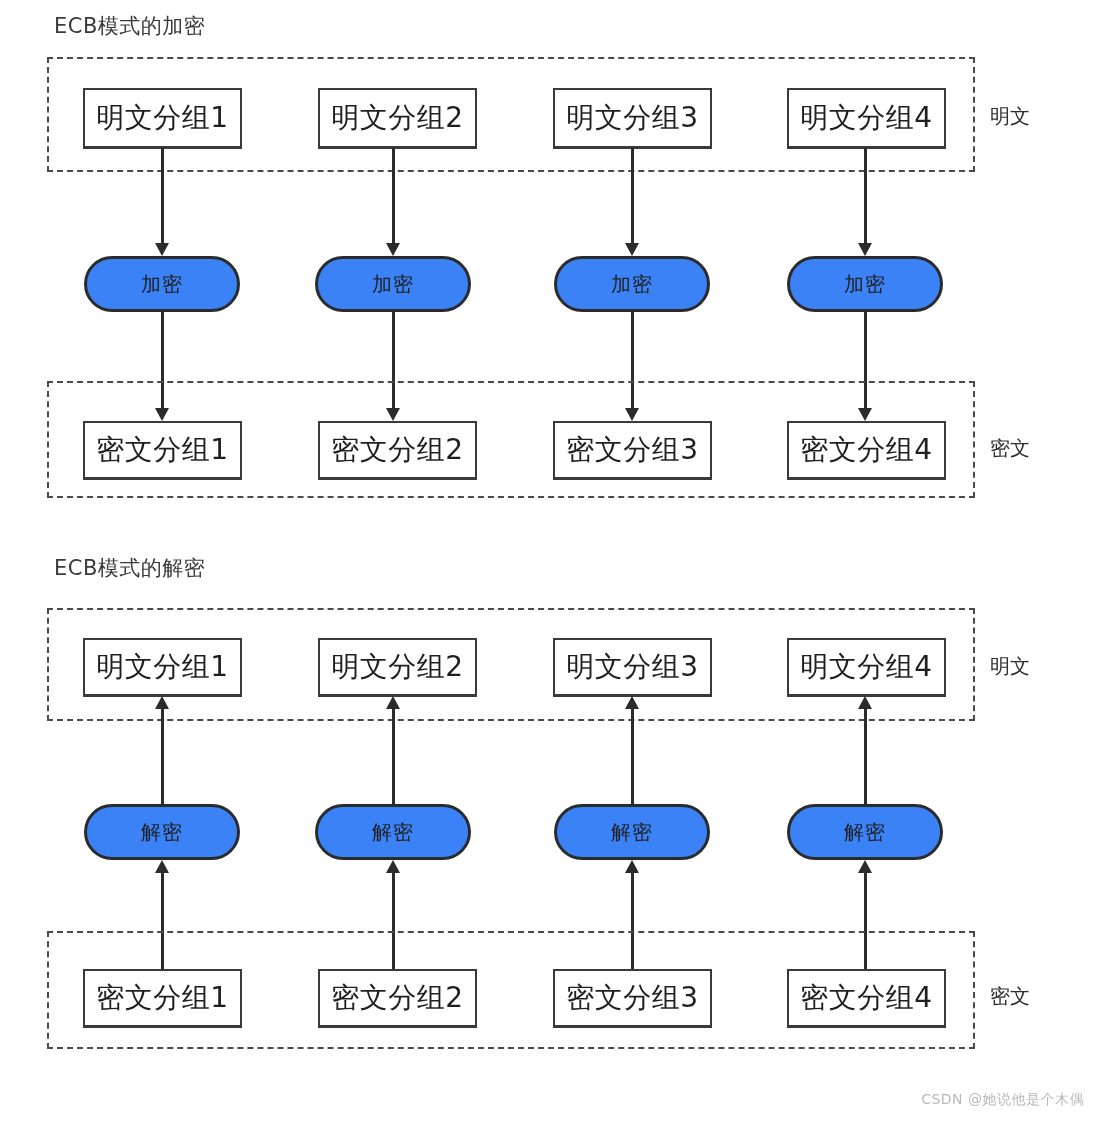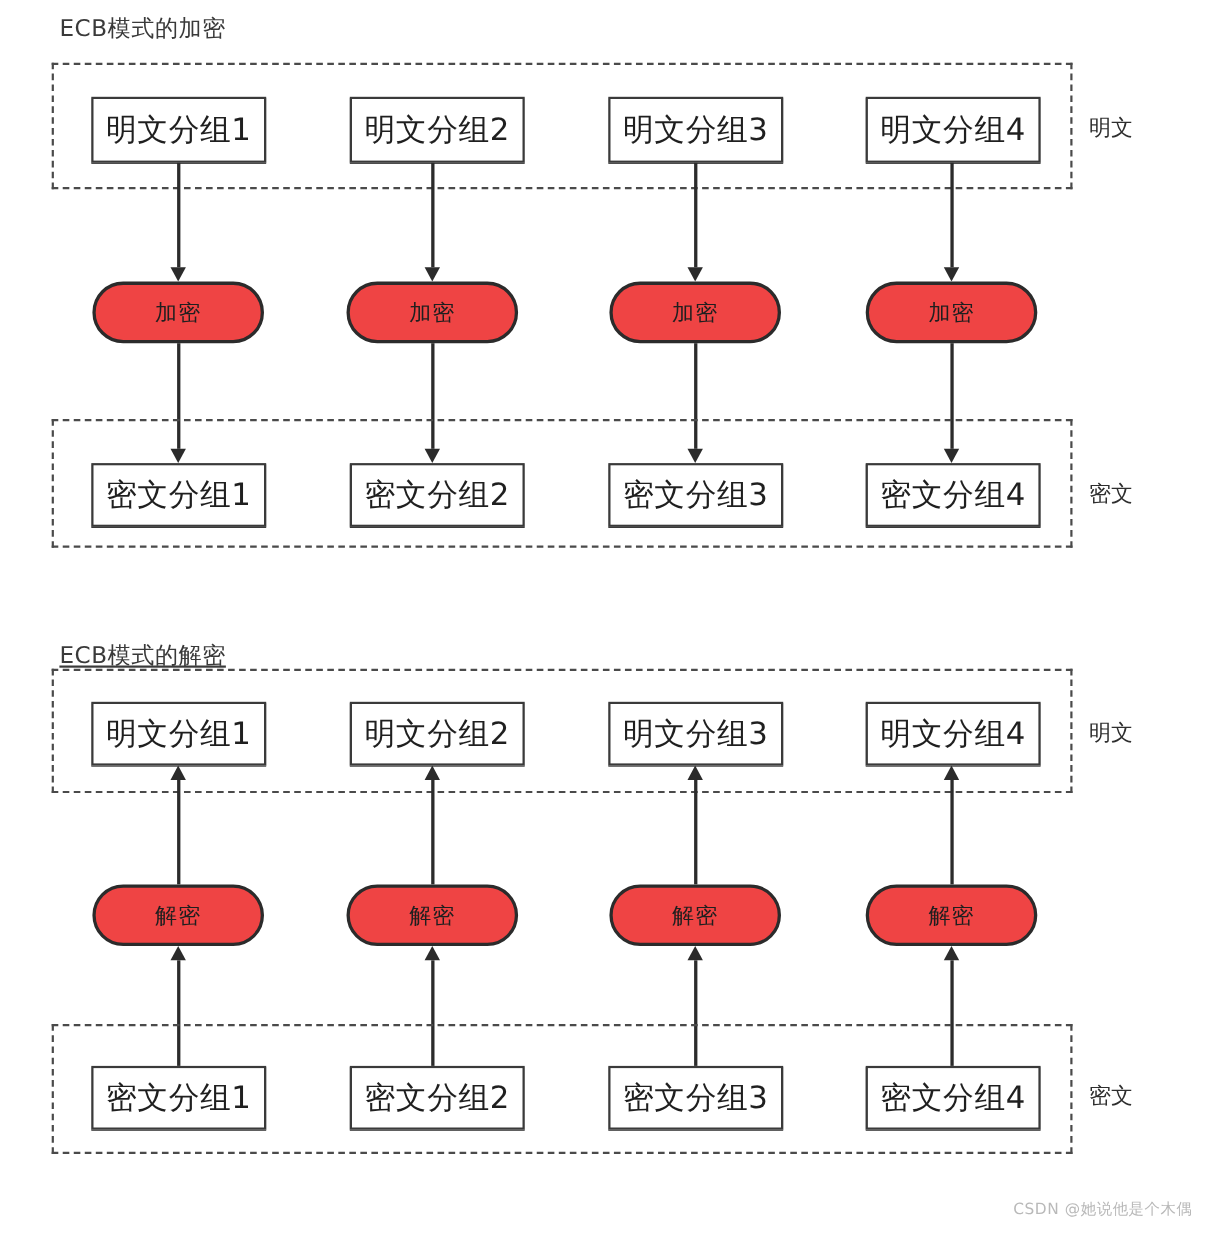--- a/index.html
+++ b/index.html
@@ -26,21 +26,21 @@
 
   
   .section-title {
     position: absolute;
     font-size: 21px;
     letter-spacing: 0.5px;
     color: #3a3a3a;
     white-space: nowrap;
   }
   #title-encrypt { left: 54px; top: 12px; }
-  #title-decrypt { left: 54px; top: 582px; text-decoration: underline; }
+  #title-decrypt { left: 54px; top: 554px; }
 
   
   .dashed-group {
     position: absolute;
     border: 2px dashed #4a4a4a;
     box-sizing: border-box;
     background: transparent;
   }
   #group-enc-plain   { left: 47px; top: 57px;  width: 928px; height: 115px; }
   #group-enc-cipher  { left: 47px; top: 381px; width: 928px; height: 117px; }
@@ -73,21 +73,21 @@
     letter-spacing: 0.5px;
     box-shadow: 0 1px 0 0 #3a3a3a;
   }
 
   
   .oval {
     position: absolute;
     box-sizing: border-box;
     border: 3px solid #2b2b2b;
     border-radius: 34px;
-    background: #ef4444;
+    background: #3b82f6;
     display: flex;
     align-items: center;
     justify-content: center;
     font-size: 20px;
     color: #1f1f1f;
     letter-spacing: 1px;
   }
 
   
   .arrow-line {

